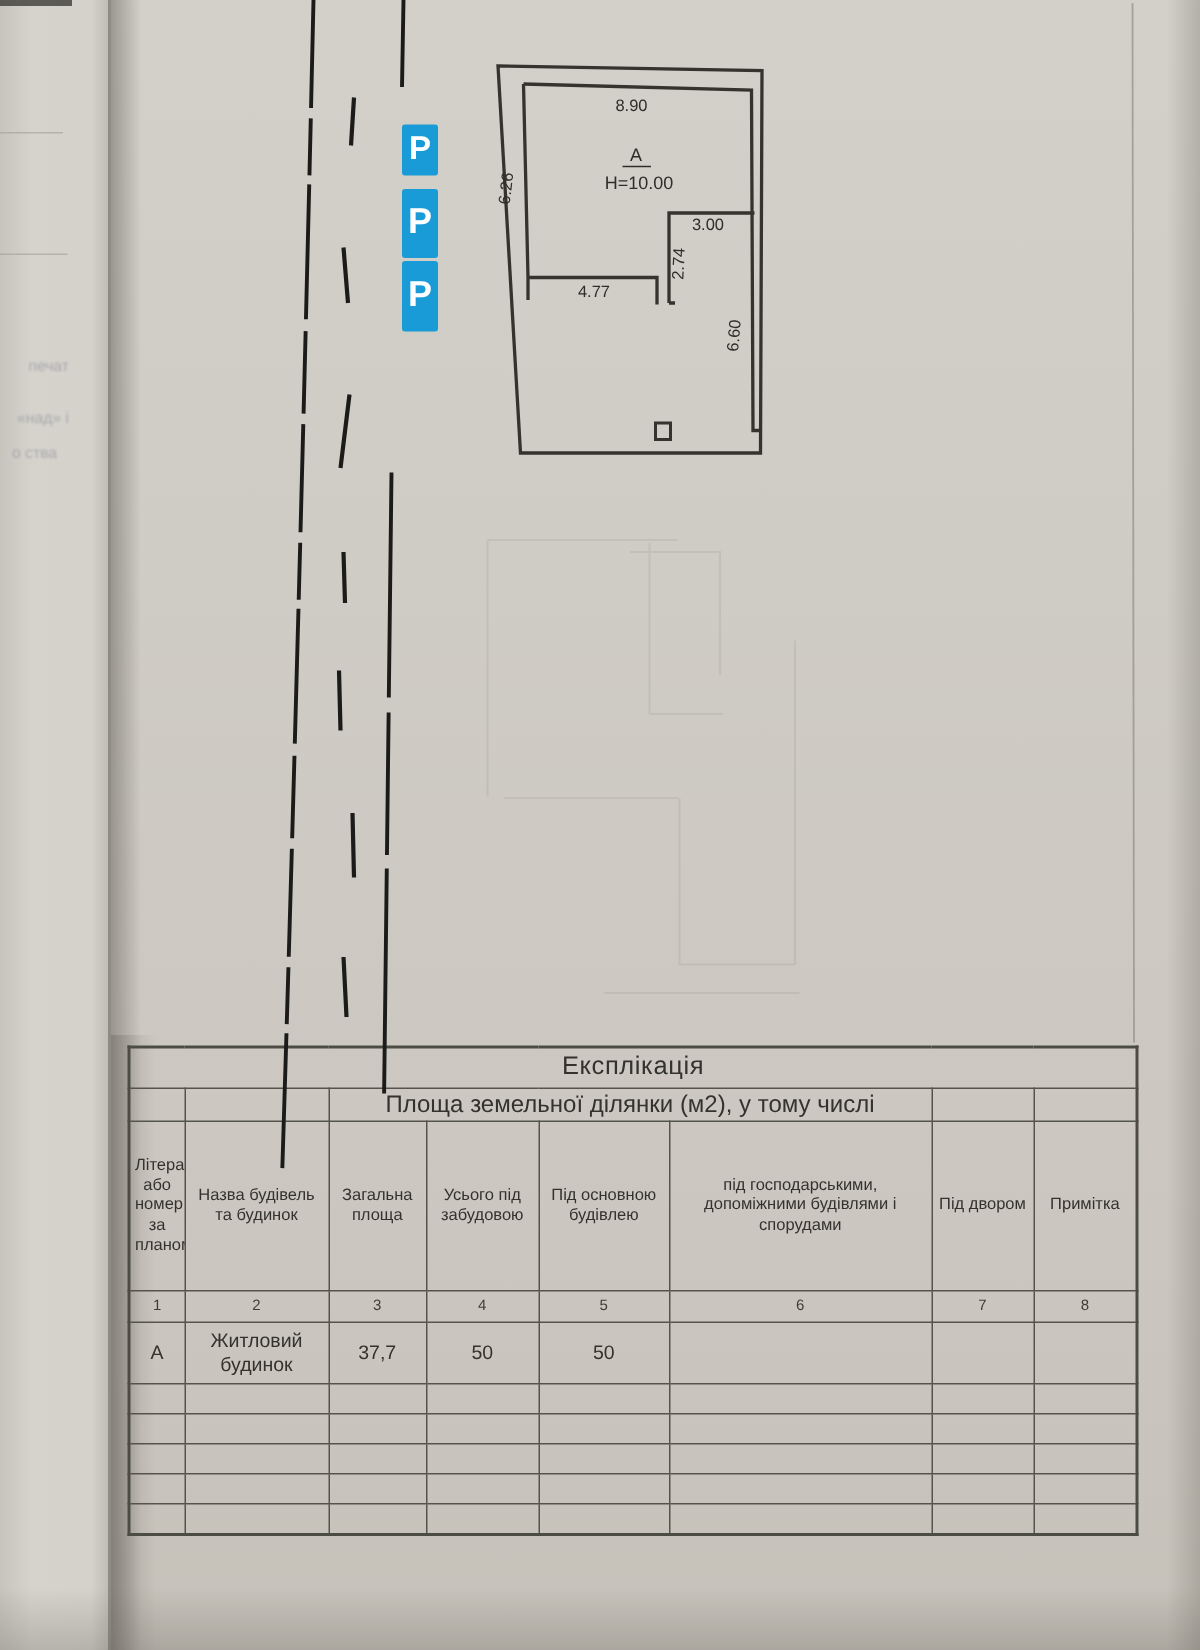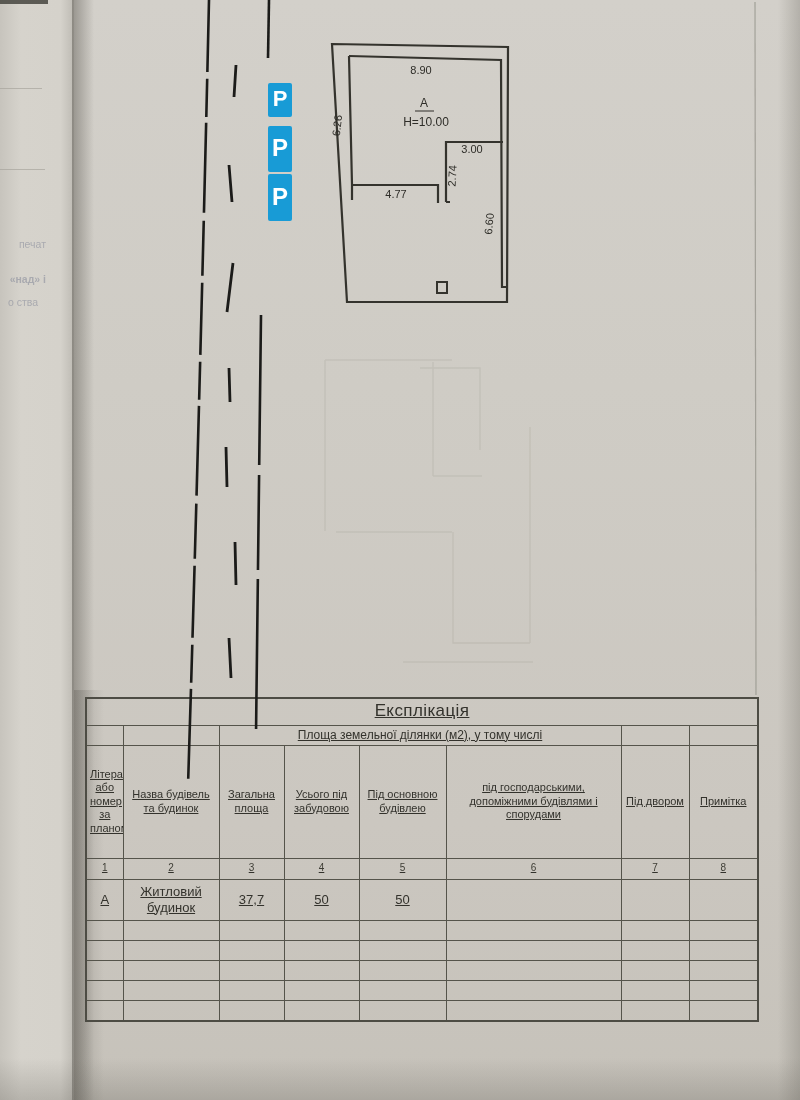--- a/index.html
+++ b/index.html
@@ -30,45 +30,45 @@
   .p-sign{position:absolute;left:268px;width:24px;background:#189bd6;
     color:#fff;font-weight:bold;display:flex;align-items:center;justify-content:center;
     border-radius:2px;}
   .p-sign span{transform:translateY(-1px);}
 
   
   #expl{position:absolute;left:85px;top:697px;width:672px;border-collapse:collapse;
     table-layout:fixed;color:#33322c;}
   #expl td,#expl th{border:1px solid #55544b;padding:1px 3px;text-align:center;
     vertical-align:middle;font-weight:normal;line-height:1.22;overflow:hidden;}
-  #expl{border:2px solid #4d4c44;text-decoration:underline;}
+  #expl{border:2px solid #4d4c44;}
   .t-title{font-size:17px;height:27px;letter-spacing:.4px;}
   .t-sub{font-size:12.5px;height:20px;}
-  .t-area{font-size:12px;height:20px;}
+  .t-area{font-size:16px;height:20px;}
   .t-head th{font-size:11px;height:110px;}
   .t-head th.pad6{padding:0 26px;}
   .t-nums td{font-size:10px;height:18px;color:#3e3d35;}
   .t-data td{font-size:13px;height:38px;}
   .t-empty td{height:17px;}
 
   
   #overlay{position:absolute;left:0;top:0;pointer-events:none;}
   #overlay text{font-family:"Liberation Sans",sans-serif;font-size:11px;fill:#2e2d28;}
   #overlay text.big{font-size:12px;}
 </style>
 </head>
 <body>
 
 <div id="stage">
 
   <div class="underpage"></div>
   <div class="underpage-rule" style="left:0;top:88px;width:42px;"></div>
   <div class="underpage-rule" style="left:0;top:169px;width:45px;"></div>
   <div class="underpage-frag" style="top:238px;text-align:right;">печат</div>
-  <div class="underpage-frag" style="top:273px;font-weight:bold;">«над» і</div>
+  <div class="underpage-frag" style="top:273px;">«над» і</div>
   <div class="underpage-frag" style="top:296px;text-align:center;">о ства</div>
   <div class="page-edge"></div>
   <div class="corner-dark"></div>
   <div class="right-shade"></div>
   <div class="bl-curl"></div>
 
   <table id="expl">
     <colgroup>
       <col style="width:37px">
         <col style="width:96px">

